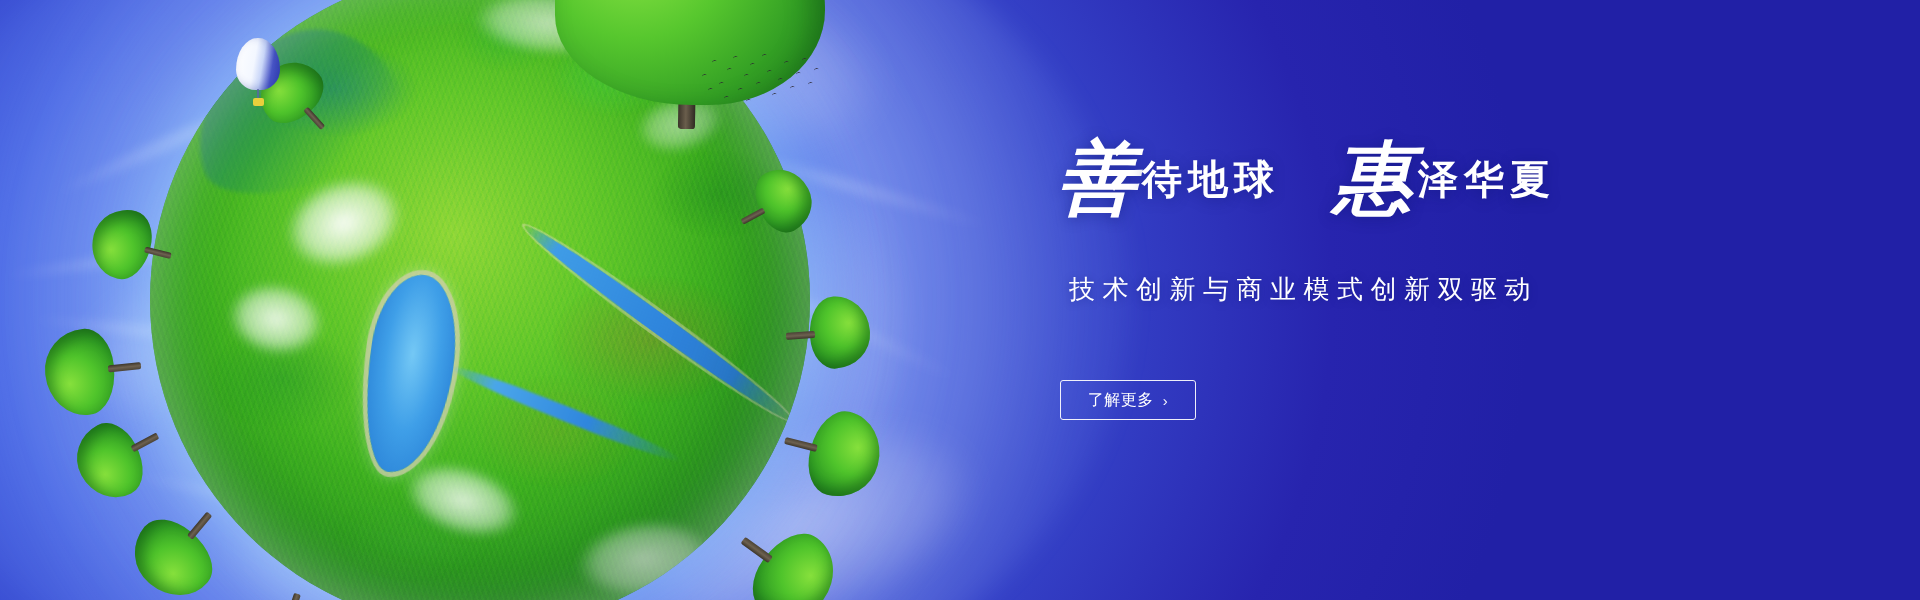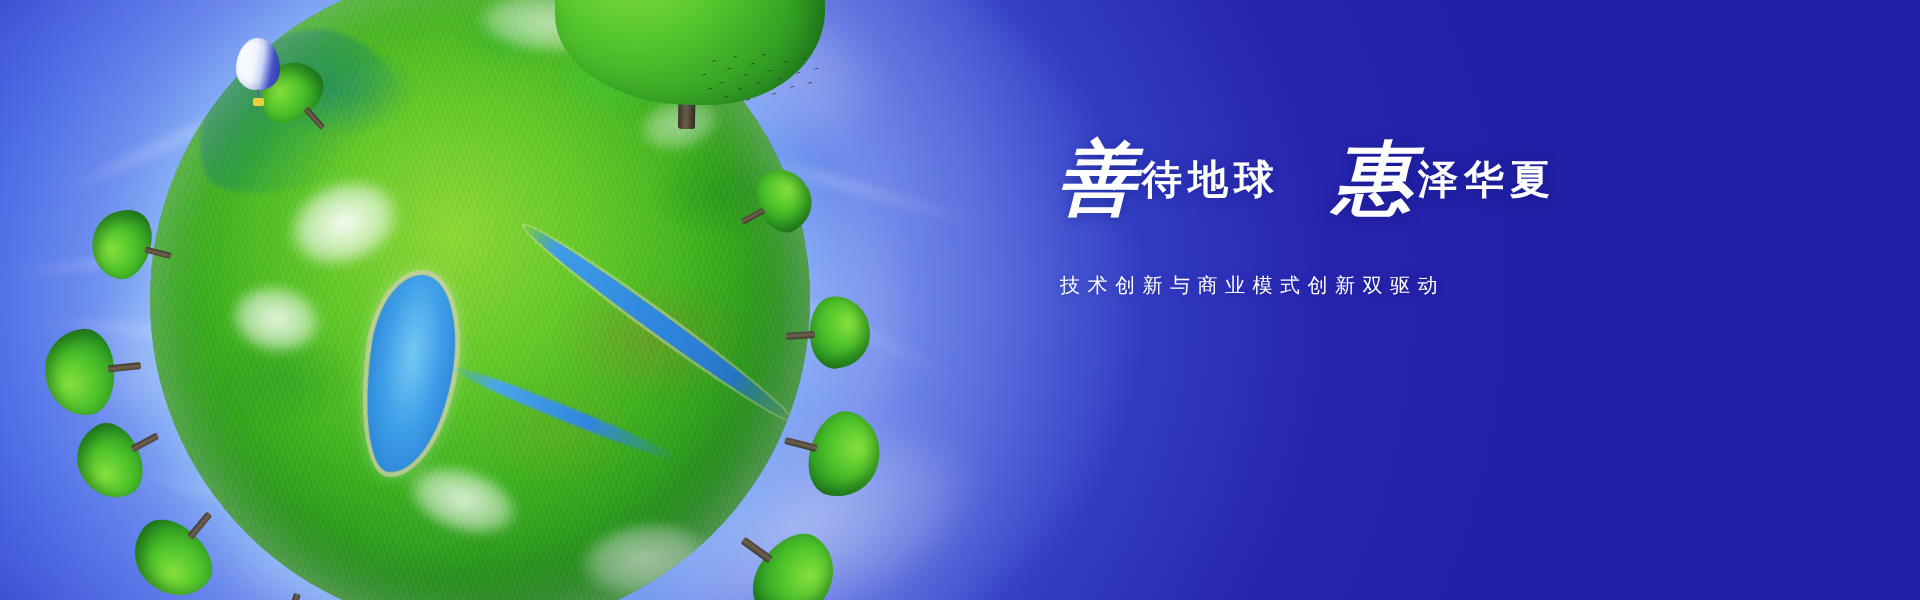--- a/index.html
+++ b/index.html
@@ -274,22 +274,22 @@
     font-size: 40px;
     font-weight: 700;
     letter-spacing: 6px;
     vertical-align: 6px;
     margin-left: 6px;
   }
   .gap { display:inline-block; width: 54px; }
 
   .subtitle {
     position:absolute;
-    left: 2px; top: 272px;
-    font-size: 20px;
+    left: 11px; top: 272px;
+    font-size: 26px;
     font-weight: 400;
     letter-spacing: 7.5px;
     color: #ffffff;
     white-space: nowrap;
     text-shadow: 0 1px 8px rgba(10,20,110,.40);
   }
   .tagline {
     position:absolute;
     left: 2px; top: 330px;
     font-size: 18px;
@@ -442,15 +442,19 @@
 
   <div class="content">
 
     <div class="headline">
       <span class="kbig">善</span><span class="ksmall">待地球</span><span class="gap"></span><span class="kbig">惠</span><span class="ksmall">泽华夏</span>
     </div>
 
     <div class="subtitle">技术创新与商业模式创新双驱动</div>
 
 
+    <div class="cta">
+      <span>了解更多</span>
+      <span class="chev">›</span>
+    </div>
 
   </div>
 </div>
 
 </body></html>

